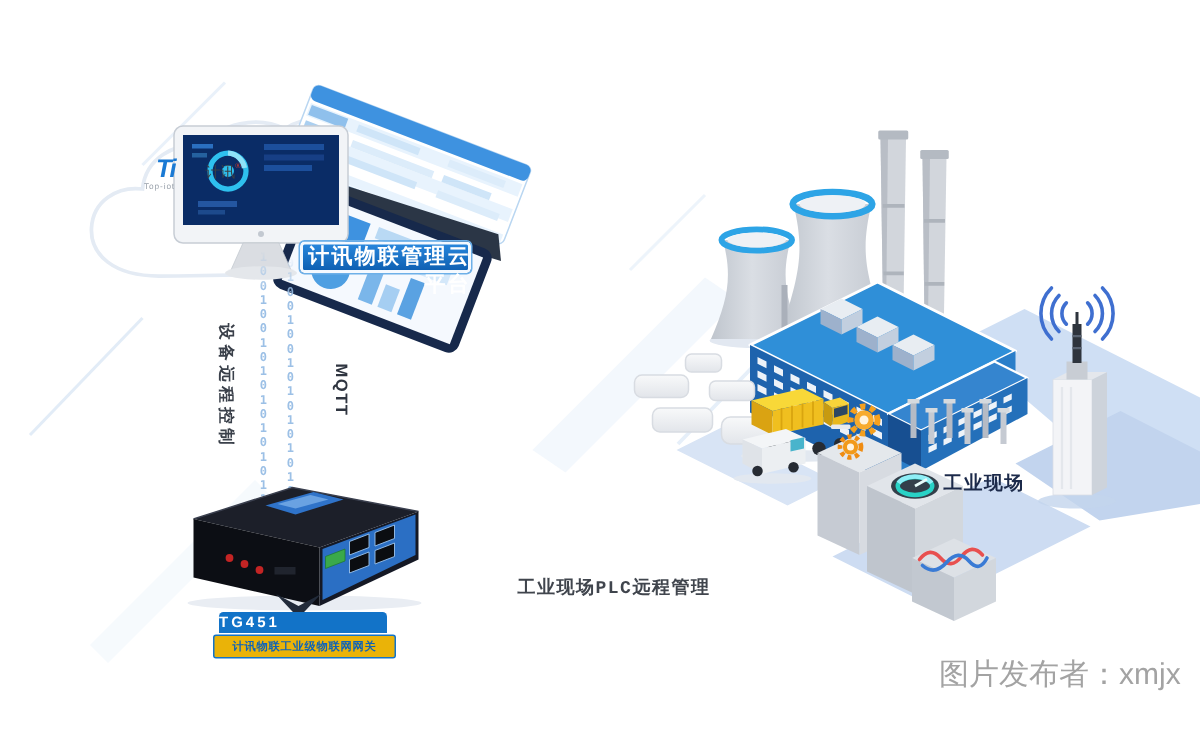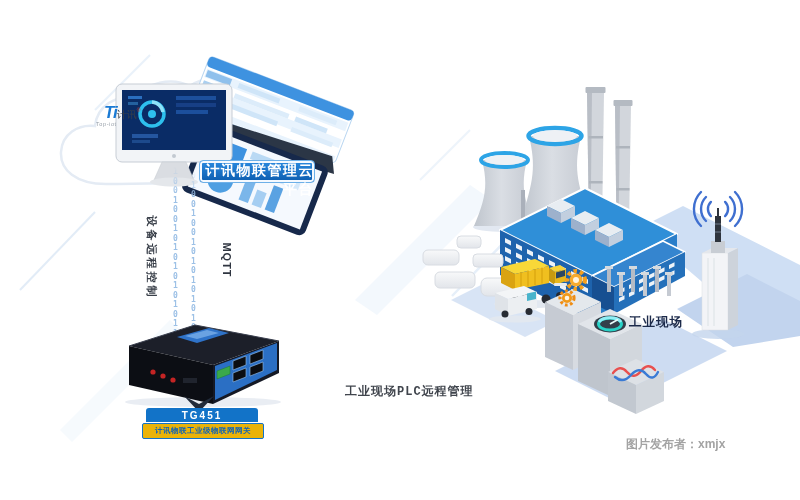--- a/index.html
+++ b/index.html
@@ -4,21 +4,21 @@
 <style>
   html,body{margin:0;padding:0;background:#fff;}
   .stage{position:relative;width:800px;height:500px;background:#ffffff;overflow:hidden;
          font-family:"Liberation Sans",sans-serif;}
   .abs{position:absolute;}
   svg{display:block;overflow:visible;}
 
   
   .brand{left:76px;top:104px;line-height:1;}
   .brand-ti{color:#1a7ad4;font-style:italic;font-weight:bold;font-size:17px;letter-spacing:-1px;margin-left:28px;}
-  .brand-cn{color:#3a3f46;font-weight:normal;font-size:10px;margin-left:0;}
+  .brand-cn{color:#3a3f46;font-weight:normal;font-size:10px;margin-left:20px;}
   .brand-reg{color:#d43a2a;font-size:5px;vertical-align:super;}
   .brand-sub{color:#98a0aa;font-size:5.5px;letter-spacing:.6px;margin:1px 0 0 20px;}
 
   
   .cloud-label{left:199px;top:160px;width:114px;height:21px;border-radius:4px;
     background:linear-gradient(180deg,#2a8ae0,#0c5cae);border:1px solid #6db0e8;
     box-shadow:inset 0 0 0 2px #f4f9ff;color:#fff;font-weight:bold;font-size:14px;
     letter-spacing:1.5px;text-align:right;line-height:19px;}
 
   
@@ -38,31 +38,31 @@
 
   
   .rot{transform:rotate(90deg);transform-origin:center;text-align:center;}
   .control-label{left:106px;top:250px;width:90px;font-size:11px;font-weight:bold;
     letter-spacing:3px;color:#3a404a;}
   .mqtt-label{left:207px;top:254px;width:40px;font-size:11px;font-weight:bold;
     letter-spacing:1px;color:#2f3540;}
 
   
   .gw-model{left:146px;top:408px;width:112px;background:#1273c8;color:#fff;
-    font-weight:bold;font-size:10px;letter-spacing:2px;text-align:center;
+    font-weight:bold;font-size:10px;letter-spacing:2px;
     border-radius:3px 3px 0 0;padding:2px 0 1px;}
   .gw-name{left:142px;top:423px;width:120px;background:#eab308;border:1px solid #1273c8;
     color:#0e63b8;font-weight:bold;font-size:7.5px;letter-spacing:.5px;text-align:center;
     border-radius:2px;padding:2px 0;}
 
   .plc-label{left:345px;top:383px;font-size:12px;font-weight:bold;color:#40454d;
     letter-spacing:1px;font-family:Liberation Mono, monospace;}
   .site-label{left:629px;top:314px;font-size:12.5px;font-weight:bold;color:#1c2a4a;
     letter-spacing:1px;}
-  .watermark{left:626px;top:436px;font-size:12px;color:#a3a3a3;white-space:nowrap;font-weight:bold;}
+  .watermark{left:626px;top:436px;font-size:20px;color:#a3a3a3;white-space:nowrap;}
 </style>
 </head>
 <body>
 
 <div class="stage">
 
   <svg class="abs" style="left:0;top:0" width="800" height="500" viewBox="0 0 800 500">
     <polygon points="355,300 470,185 492,200 377,315" fill="#f3f8fd"></polygon>
     <polygon points="60,430 170,320 182,332 72,442" fill="#f6fafd"></polygon>
     <path d="M 95,212 L 20,290" stroke="#e2ecf7" stroke-width="2" fill="none"></path>

